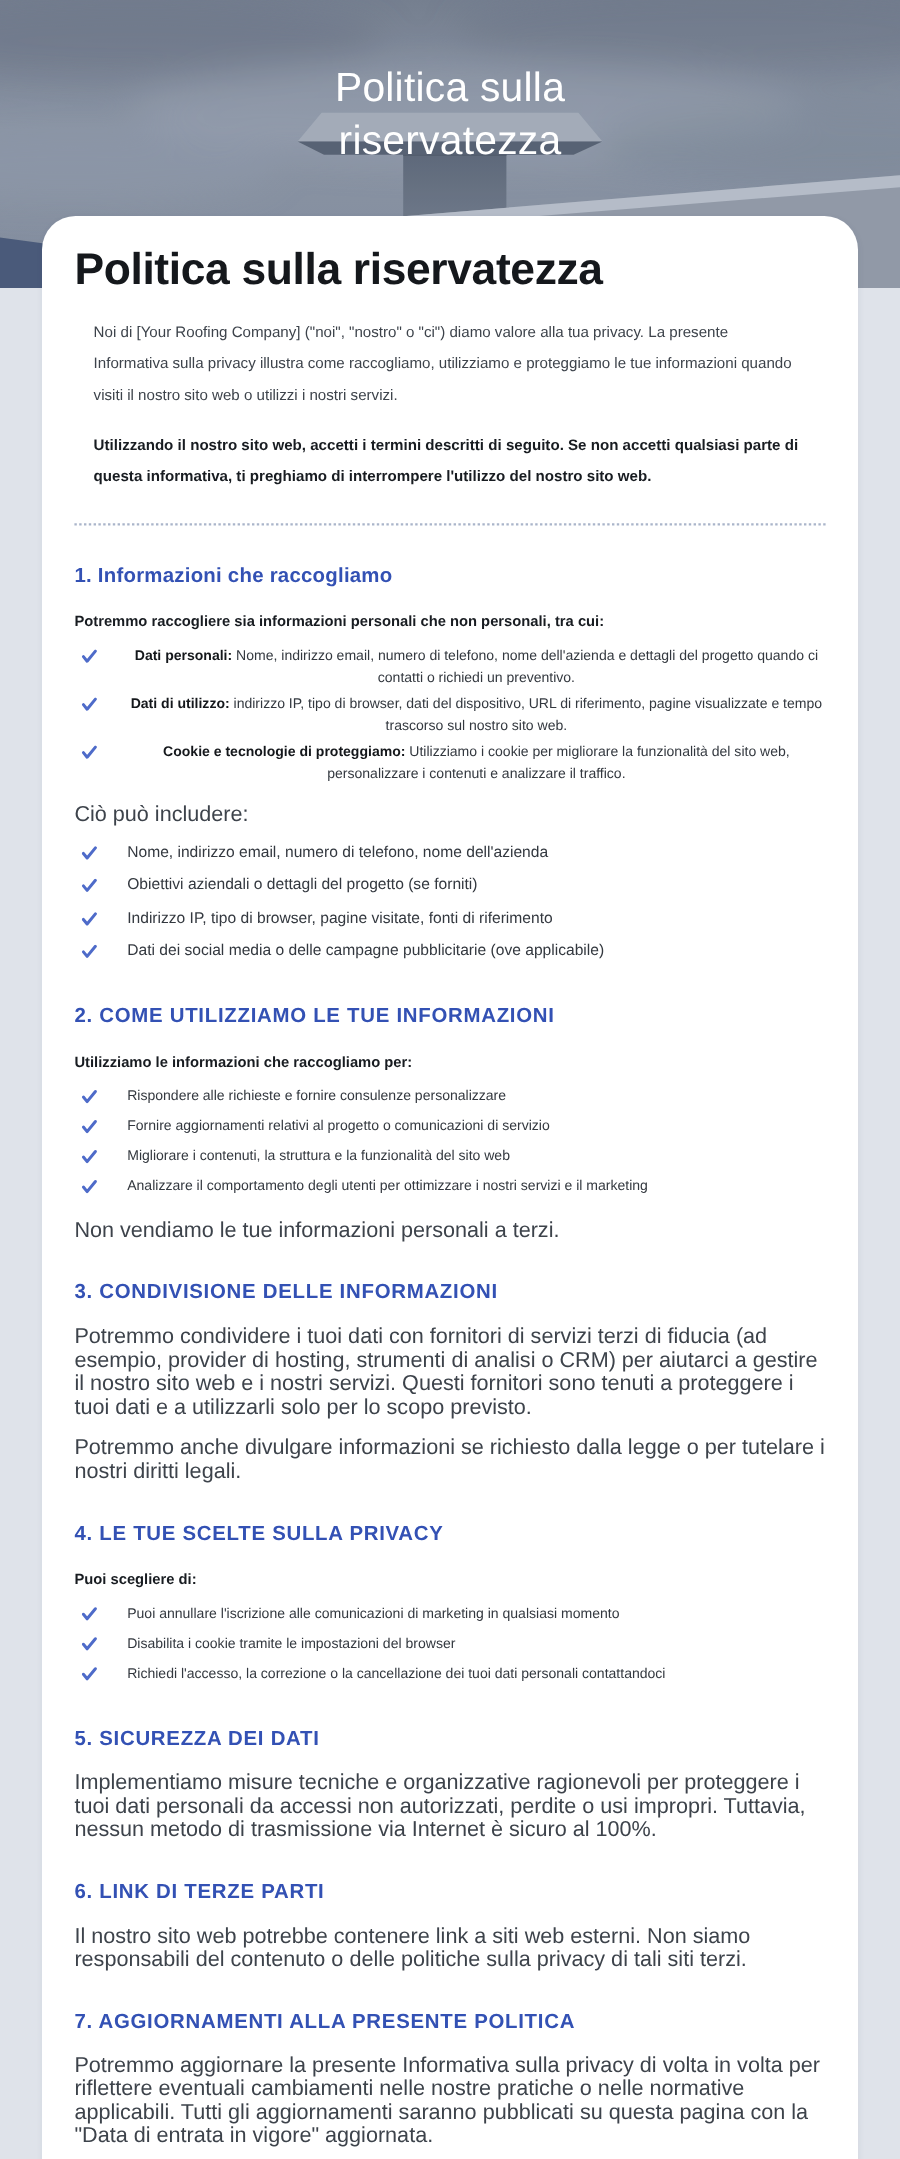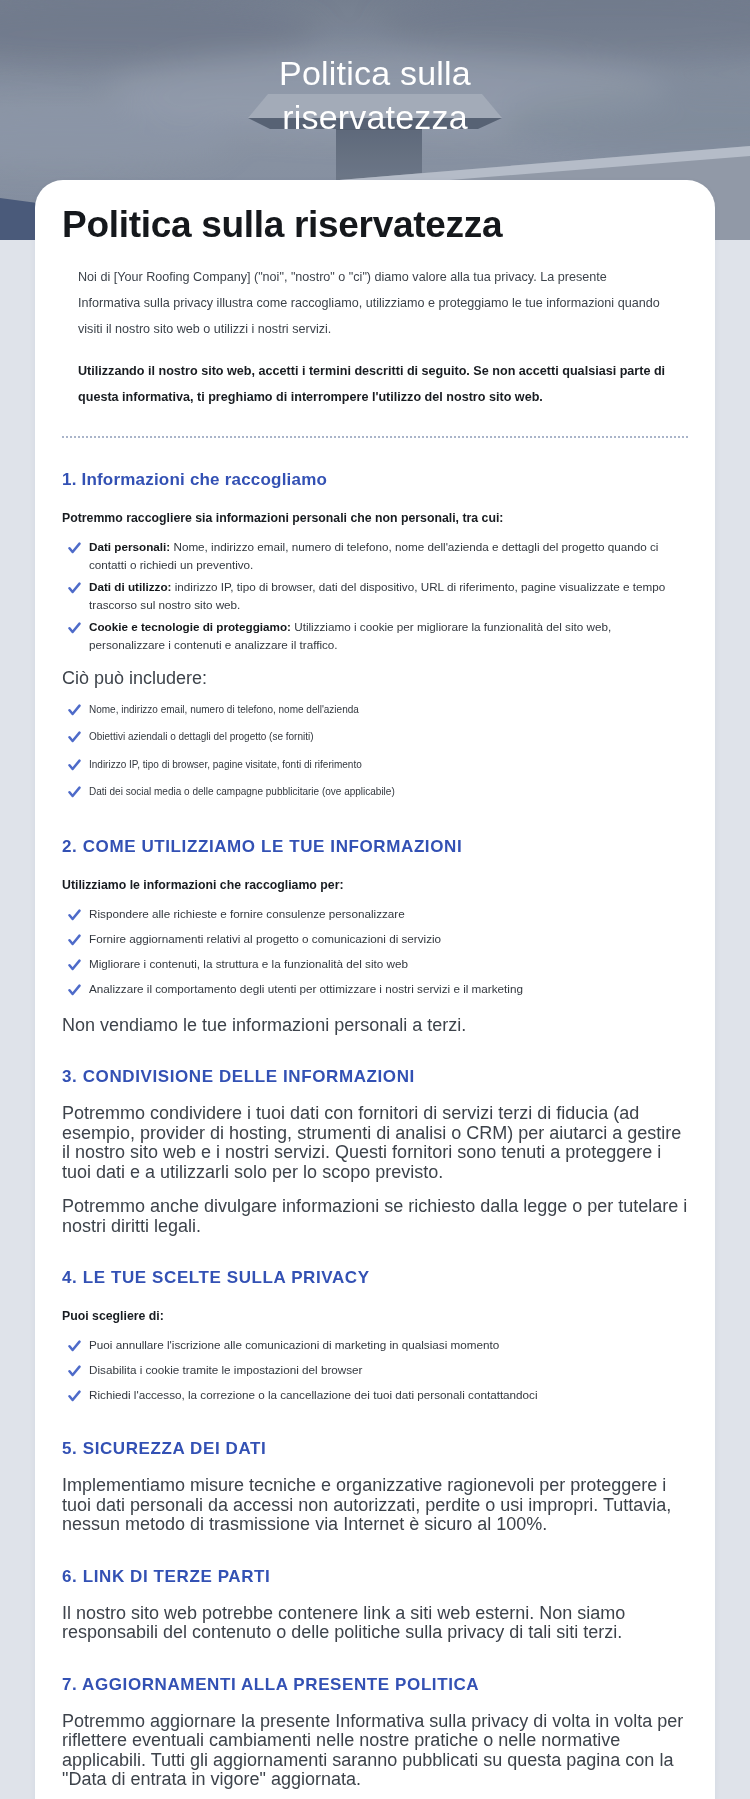--- a/index.html
+++ b/index.html
@@ -94,29 +94,30 @@
     color:#3d434b;
   }
   ul.checks{
     list-style:none;
     margin:11px 0 0;
     padding:0;
   }
   ul.checks li{
     display:flex;
     align-items:flex-start;
-    gap:8px;
+    gap:25px;
     margin:0 0 4px;
     font-size:11.7px;
     line-height:18px;
     color:#33383f;
     padding-left:6px;
+    text-align:center;
   }
   ul.checks.big li{
-    font-size:10px;
+    font-size:13px;
     line-height:19.5px;
     margin-bottom:5px;
   }
   ul.checks li b{color:#14171b;}
   .check-icon{flex:0 0 auto;margin-top:3px;}
 </style>
 </head>
 <body>
 
 <header class="hero">

